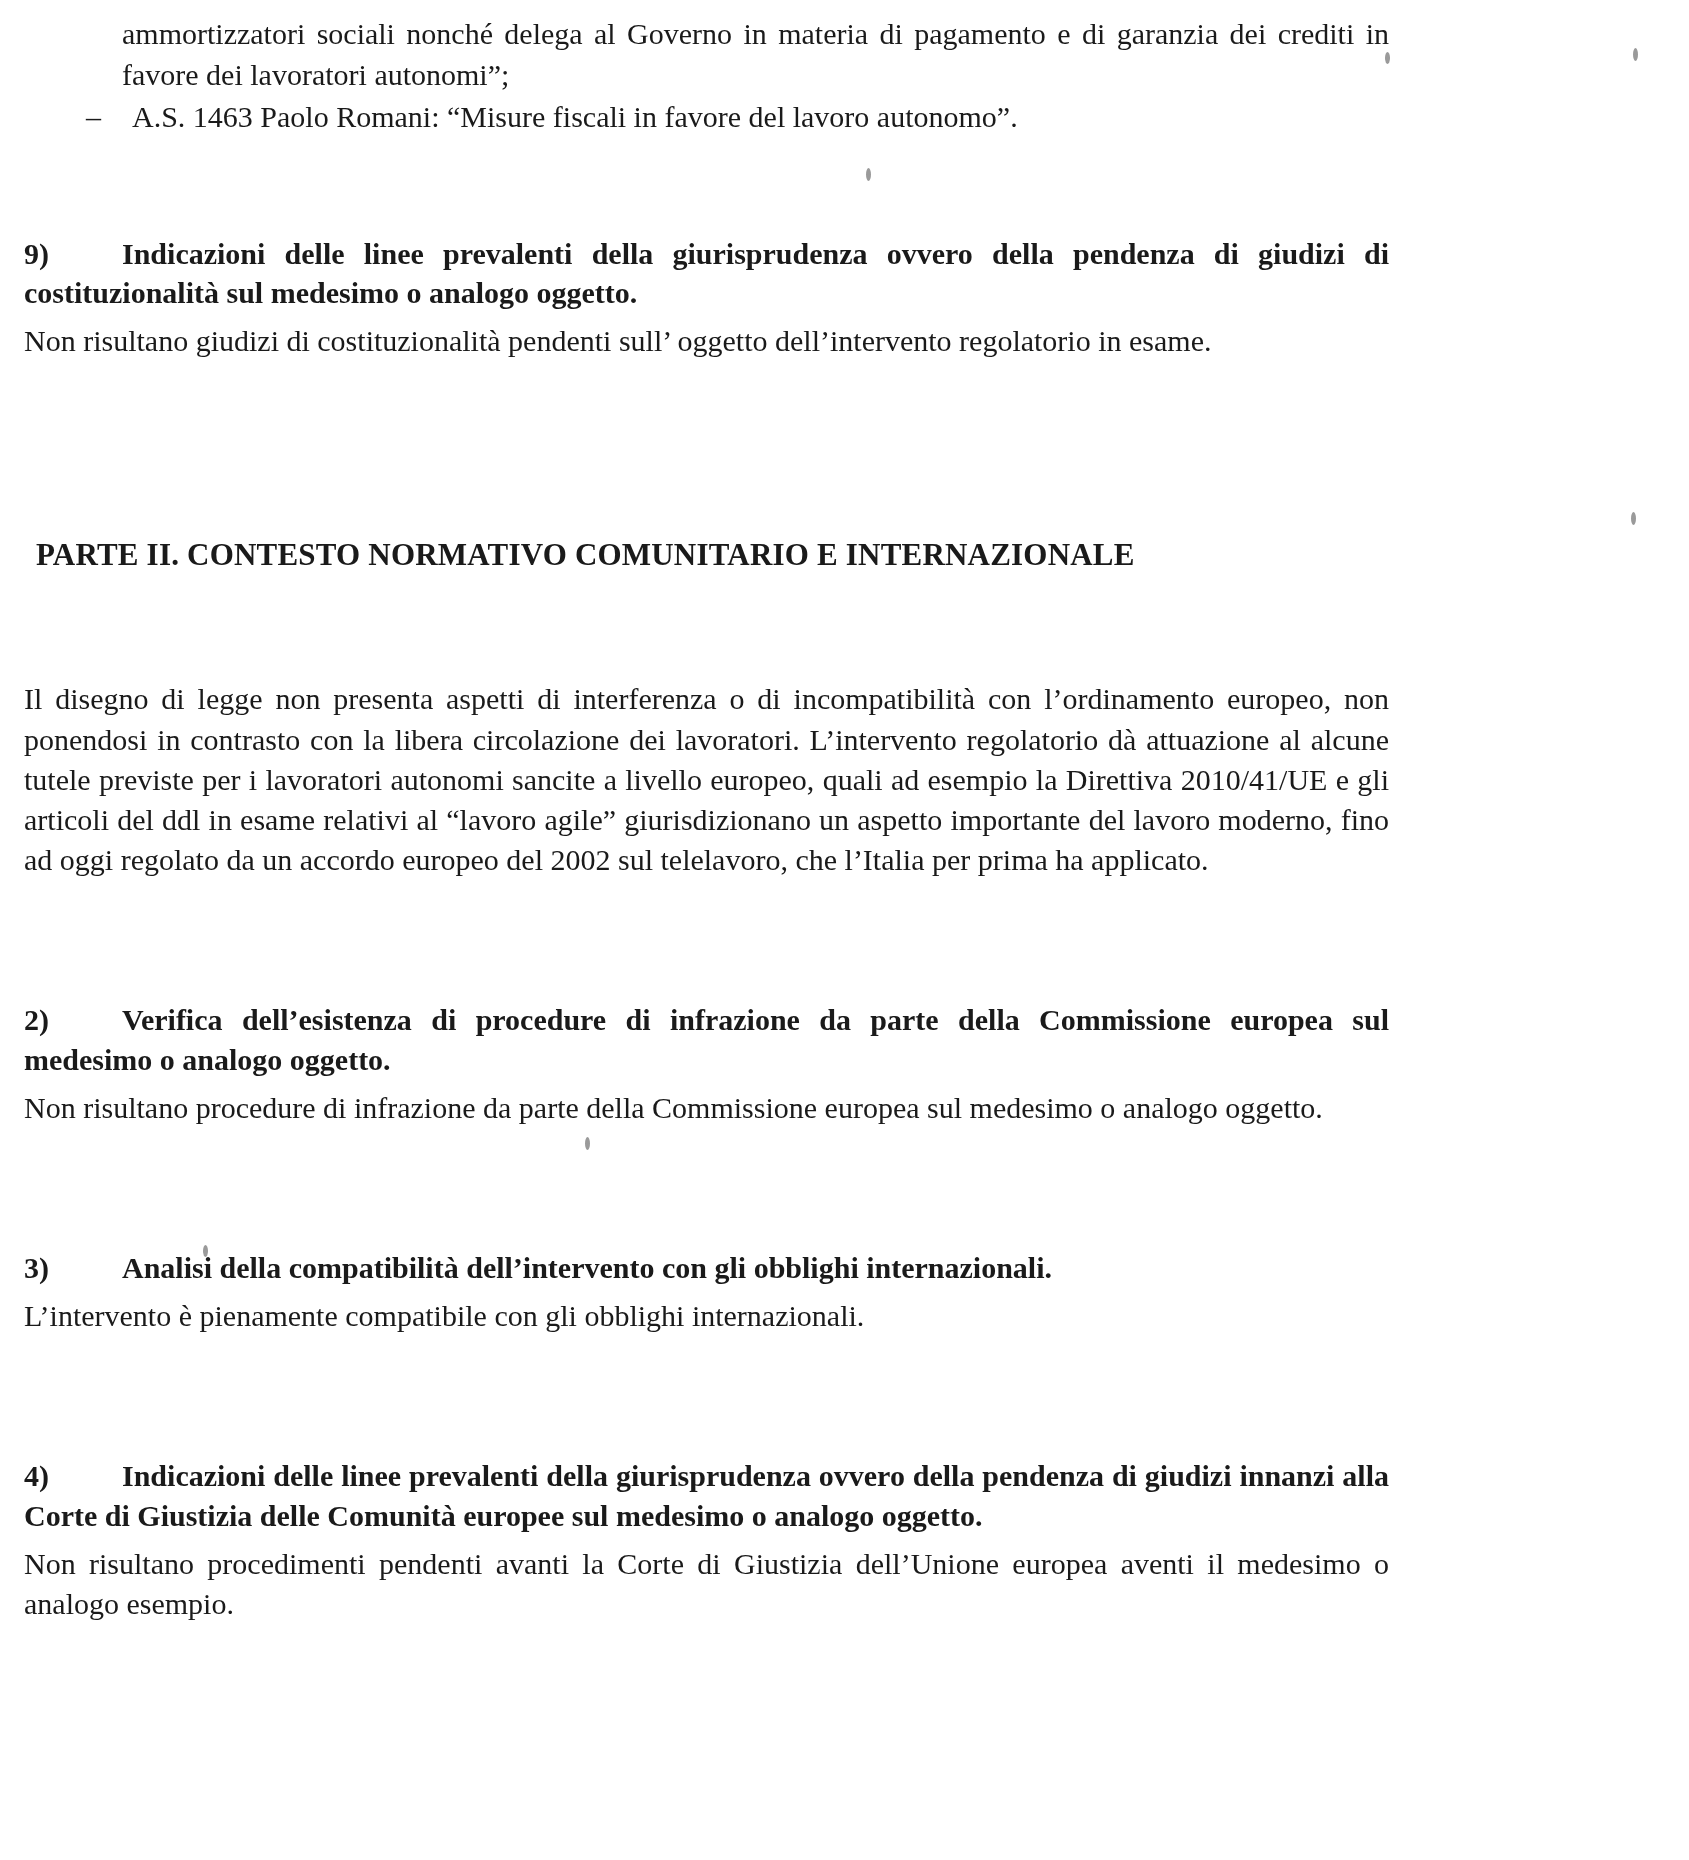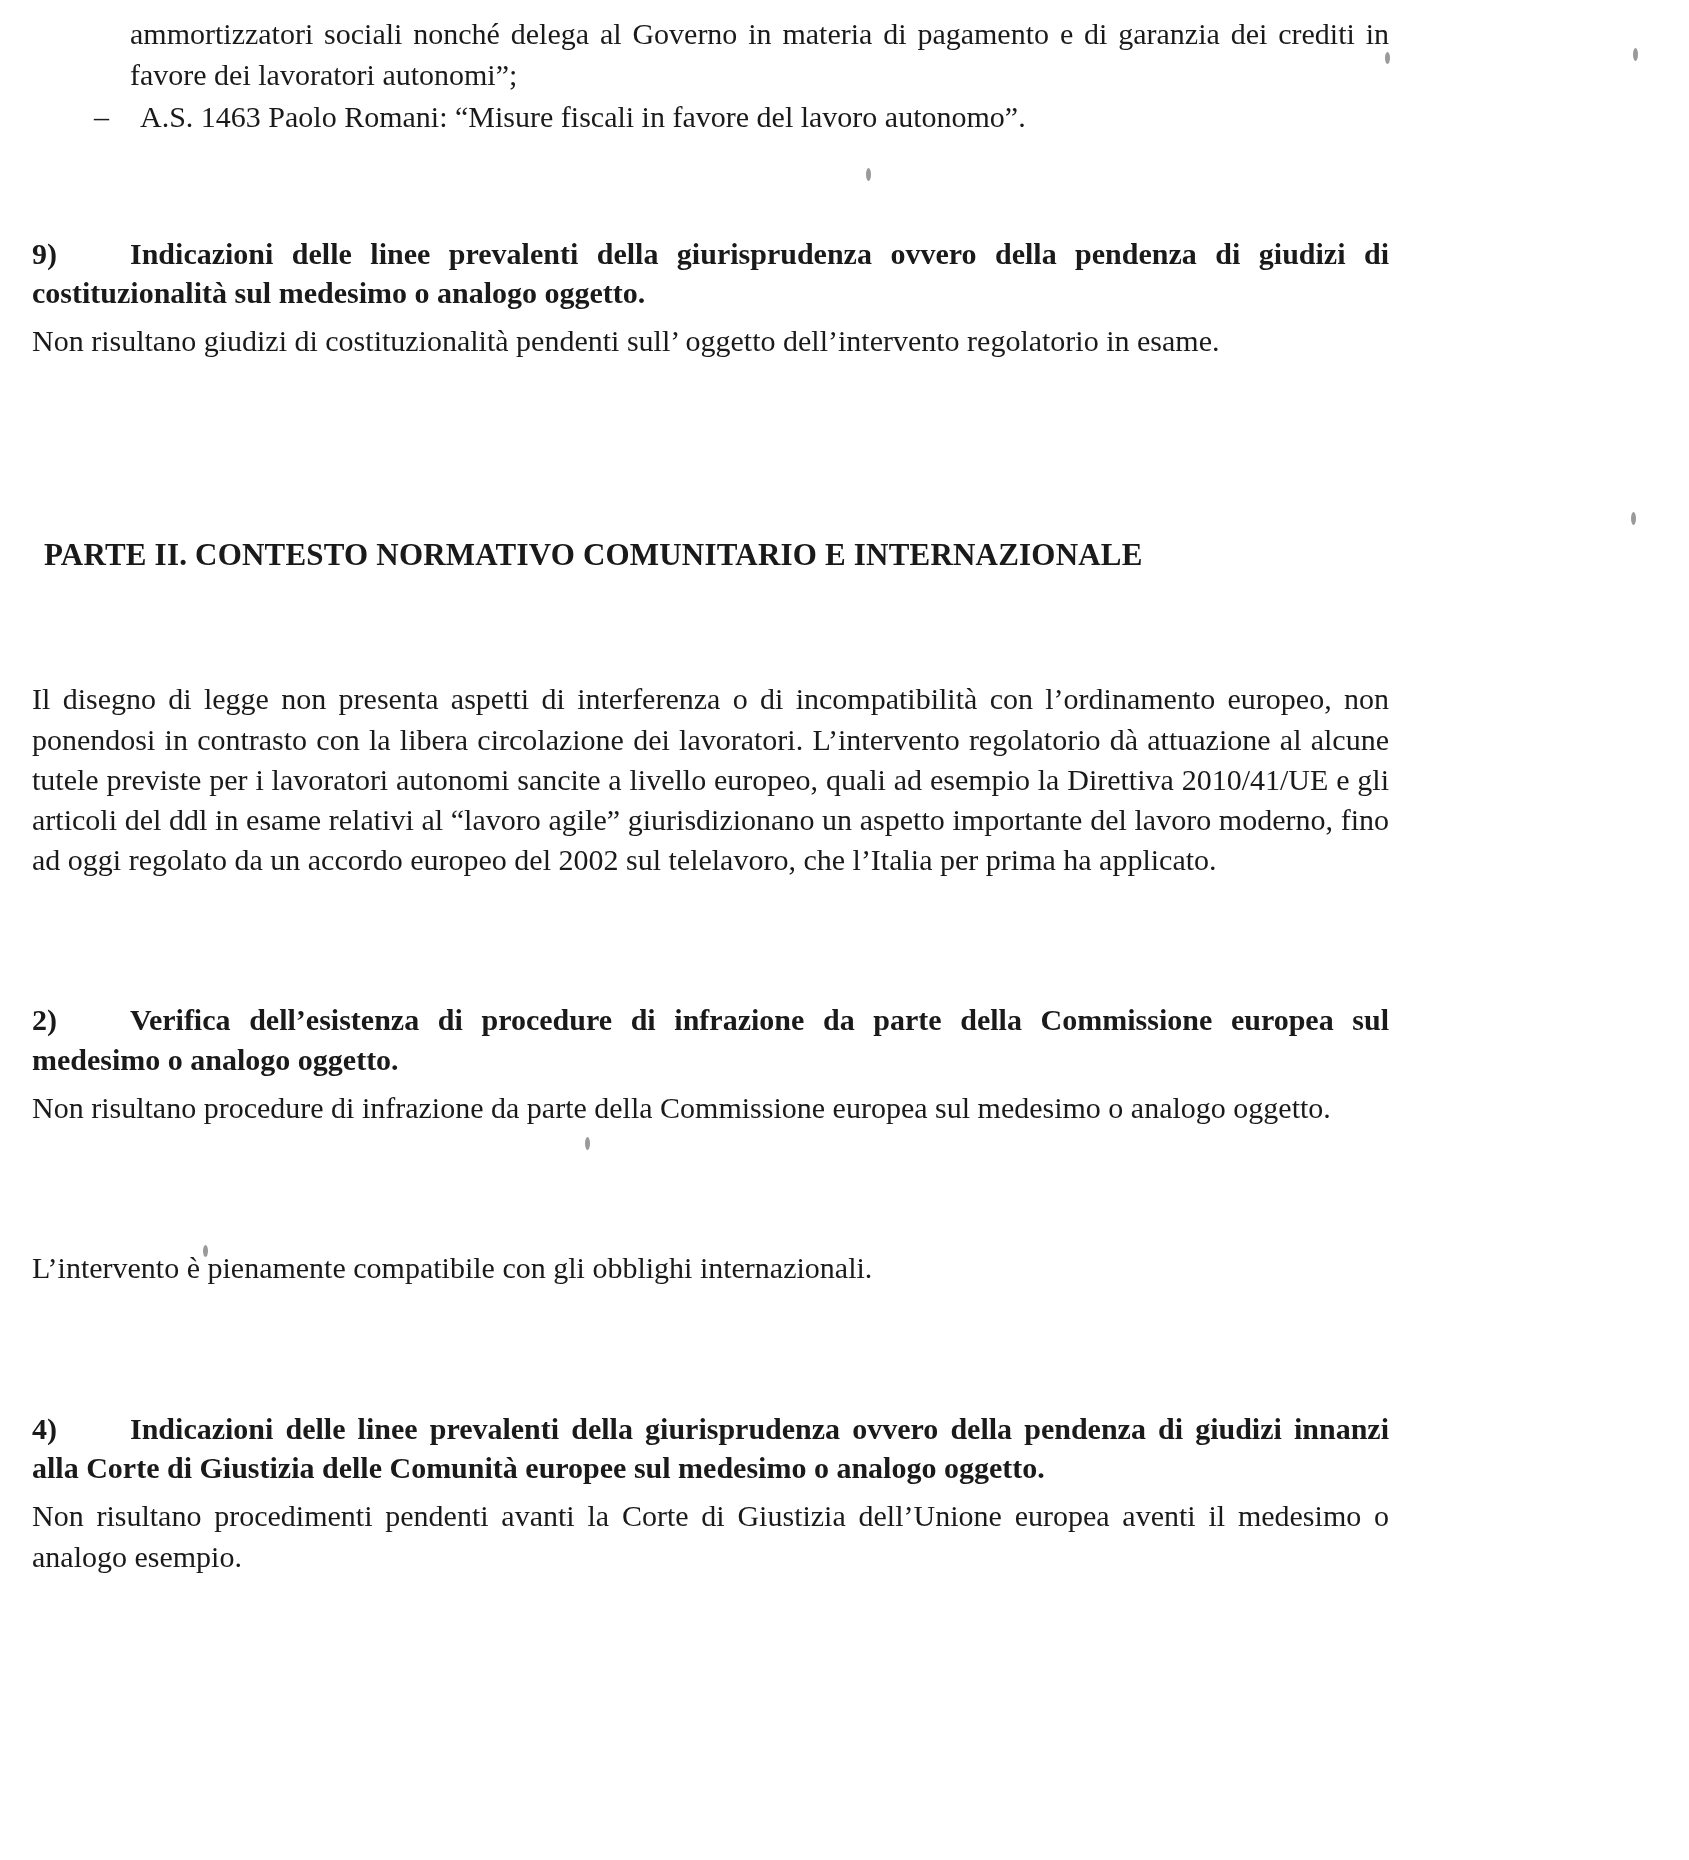--- a/index.html
+++ b/index.html
@@ -10,21 +10,21 @@
   body {
     width: 1689px;
     min-height: 1860px;
     font-family: "Liberation Serif", serif;
     color: #1a1a1a;
   }
   .page {
     width: 1451px;
     min-height: 1860px;
     box-sizing: border-box;
-    padding: 14px 62px 40px 32px;
+    padding: 14px 62px 40px 24px;
     position: relative;
   }
   .continued-para {
     font-size: 30px;
     line-height: 1.35;
     text-align: justify;
     text-justify: inter-word;
     margin: 0 0 2px 0;
     padding-left: 98px;
     text-indent: 0;
@@ -112,20 +112,23 @@
 
   <div class="gap-lg"></div>
 
   <p class="heading-num">
     <span class="num">2)</span><span>Verifica dell’esistenza di procedure di infrazione da parte della Commissione europea sul medesimo o analogo oggetto.</span>
   </p>
   <p class="body-para">Non risultano procedure di infrazione da parte della Commissione europea sul medesimo o analogo oggetto.</p>
 
   <div class="gap-lg"></div>
 
+  <p class="heading-num">
+    <span class="num">3)</span><span>Analisi della compatibilità dell’intervento con gli obblighi internazionali.</span>
+  </p>
   <p class="body-para">L’intervento è pienamente compatibile con gli obblighi internazionali.</p>
 
   <div class="gap-lg"></div>
 
   <p class="heading-num">
     <span class="num">4)</span><span>Indicazioni delle linee prevalenti della giurisprudenza ovvero della pendenza di giudizi innanzi alla Corte di Giustizia delle Comunità europee sul medesimo o analogo oggetto.</span>
   </p>
   <p class="body-para">Non risultano procedimenti pendenti avanti la Corte di Giustizia dell’Unione europea aventi il medesimo o analogo esempio.</p>
 
   <span class="speck" style="left:1385px; top:52px; width:5px; height:12px;"></span>

